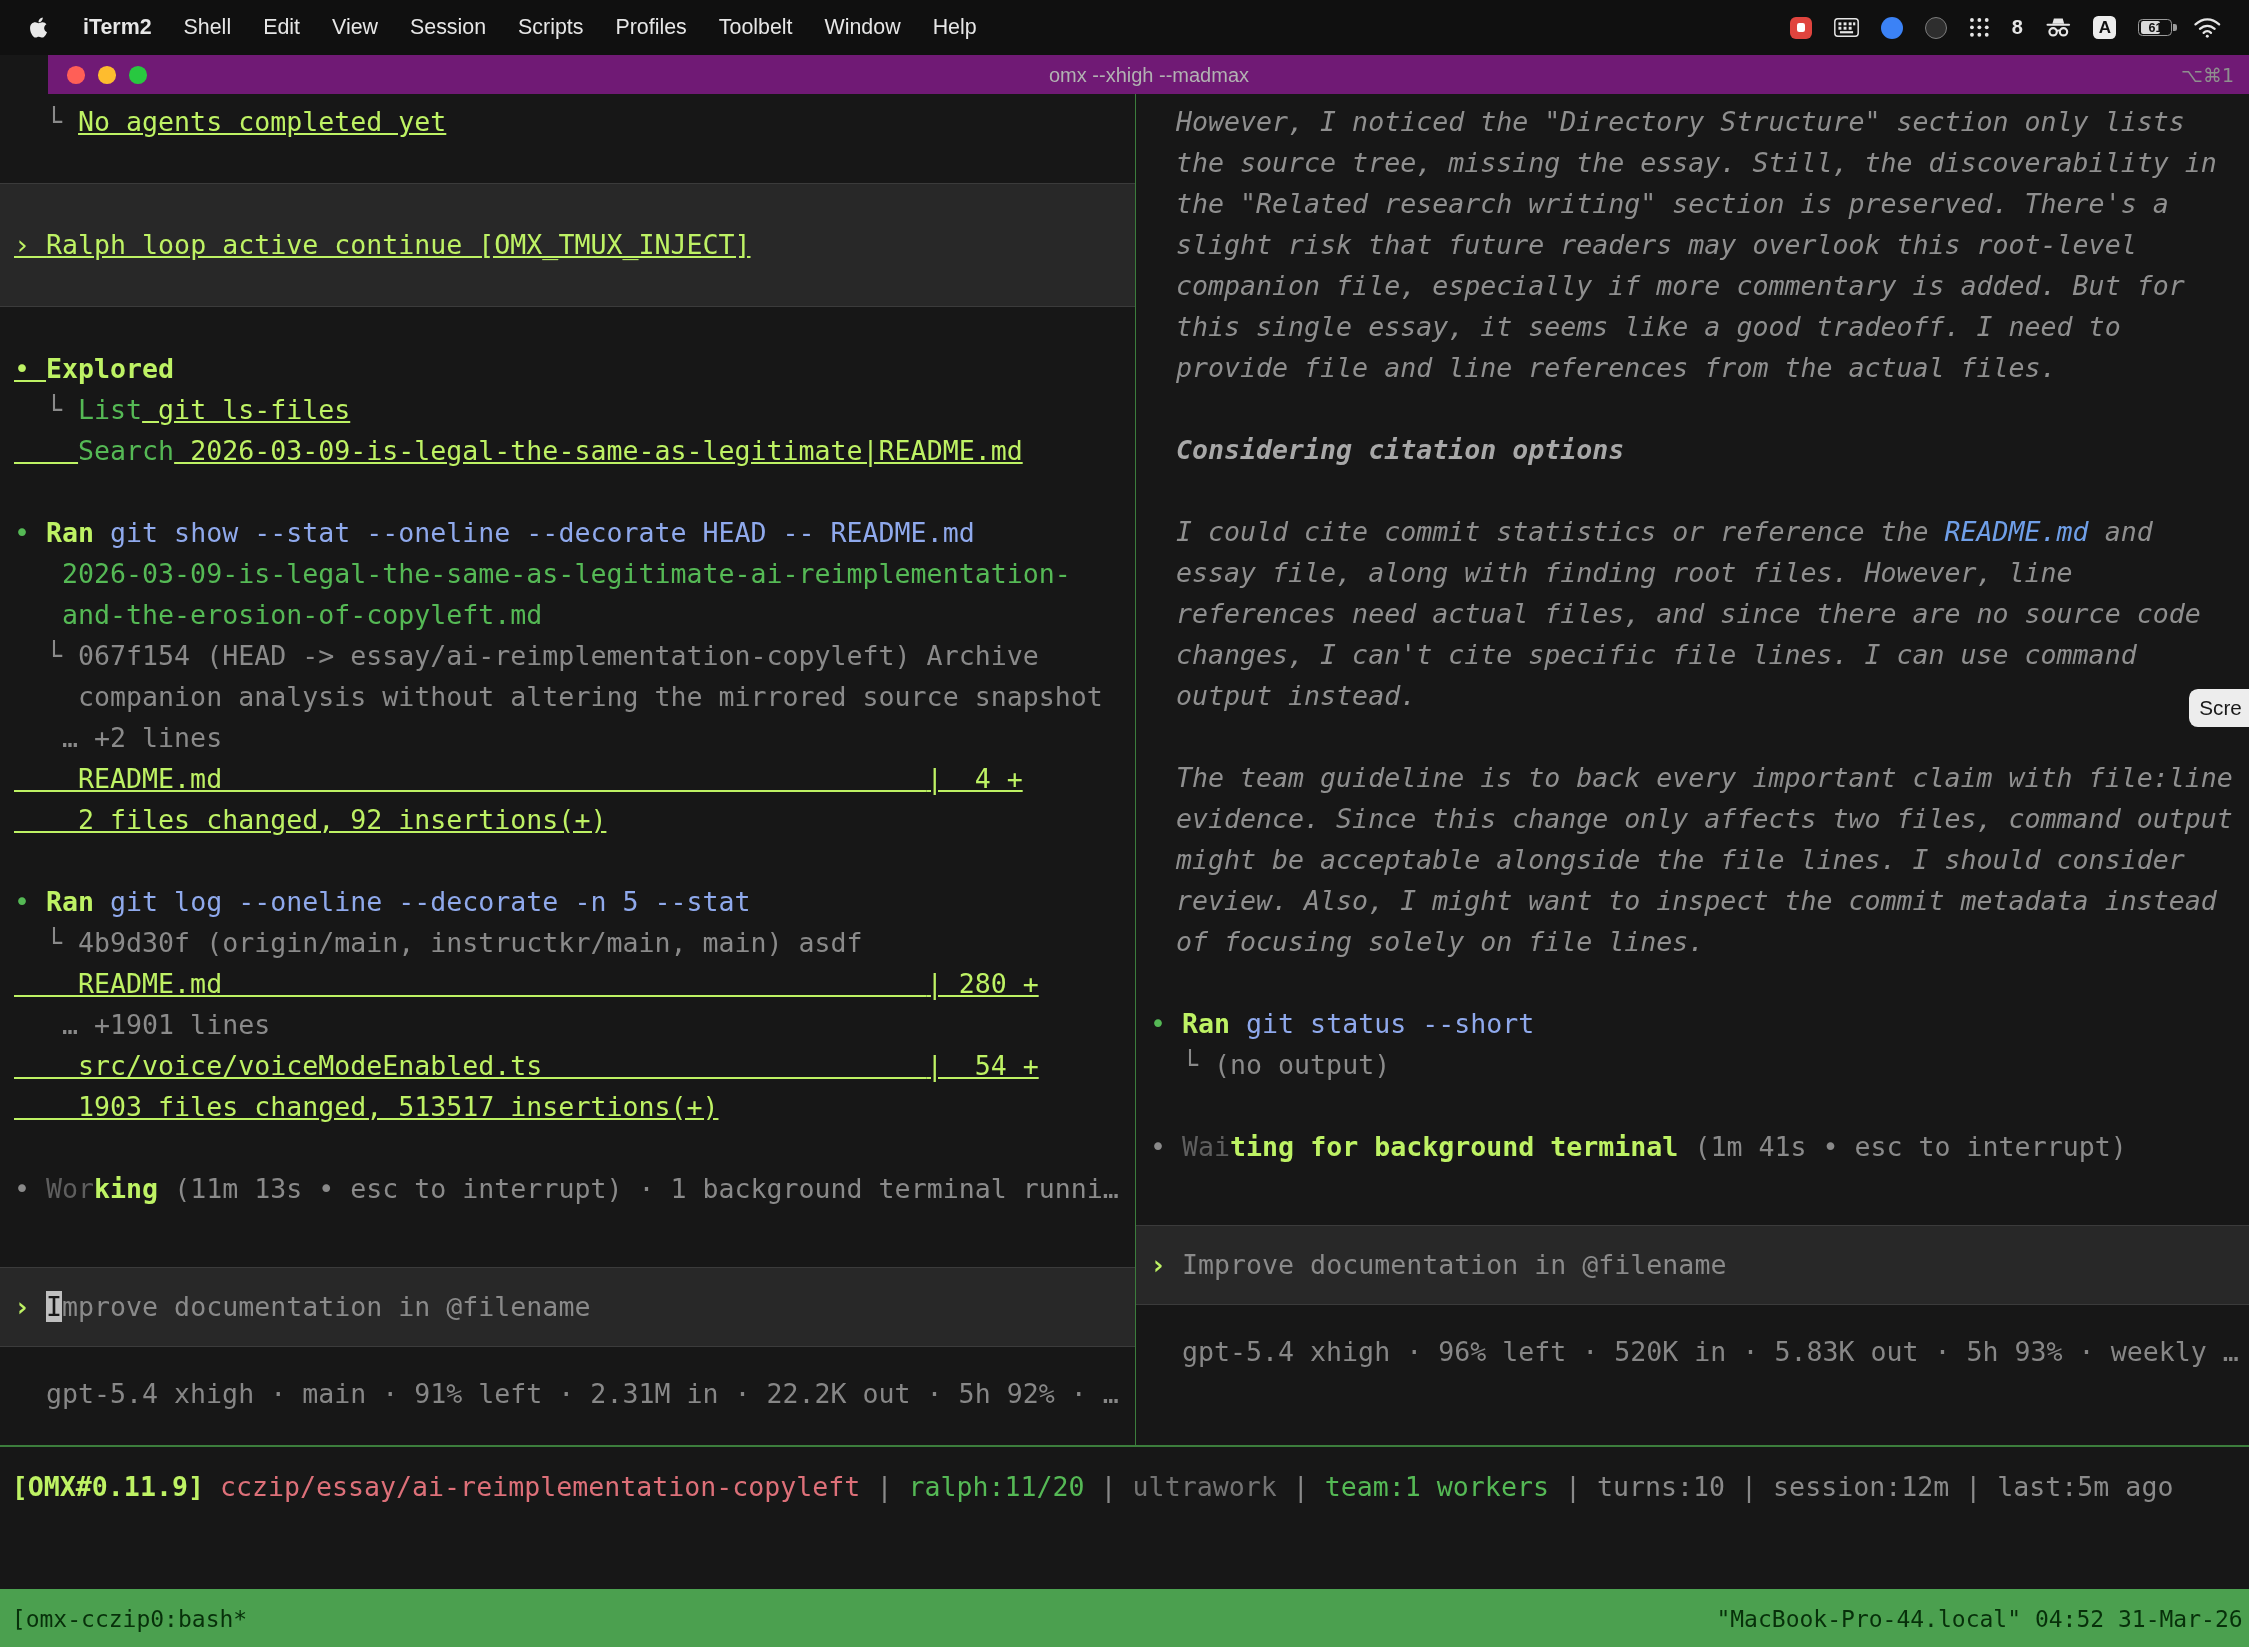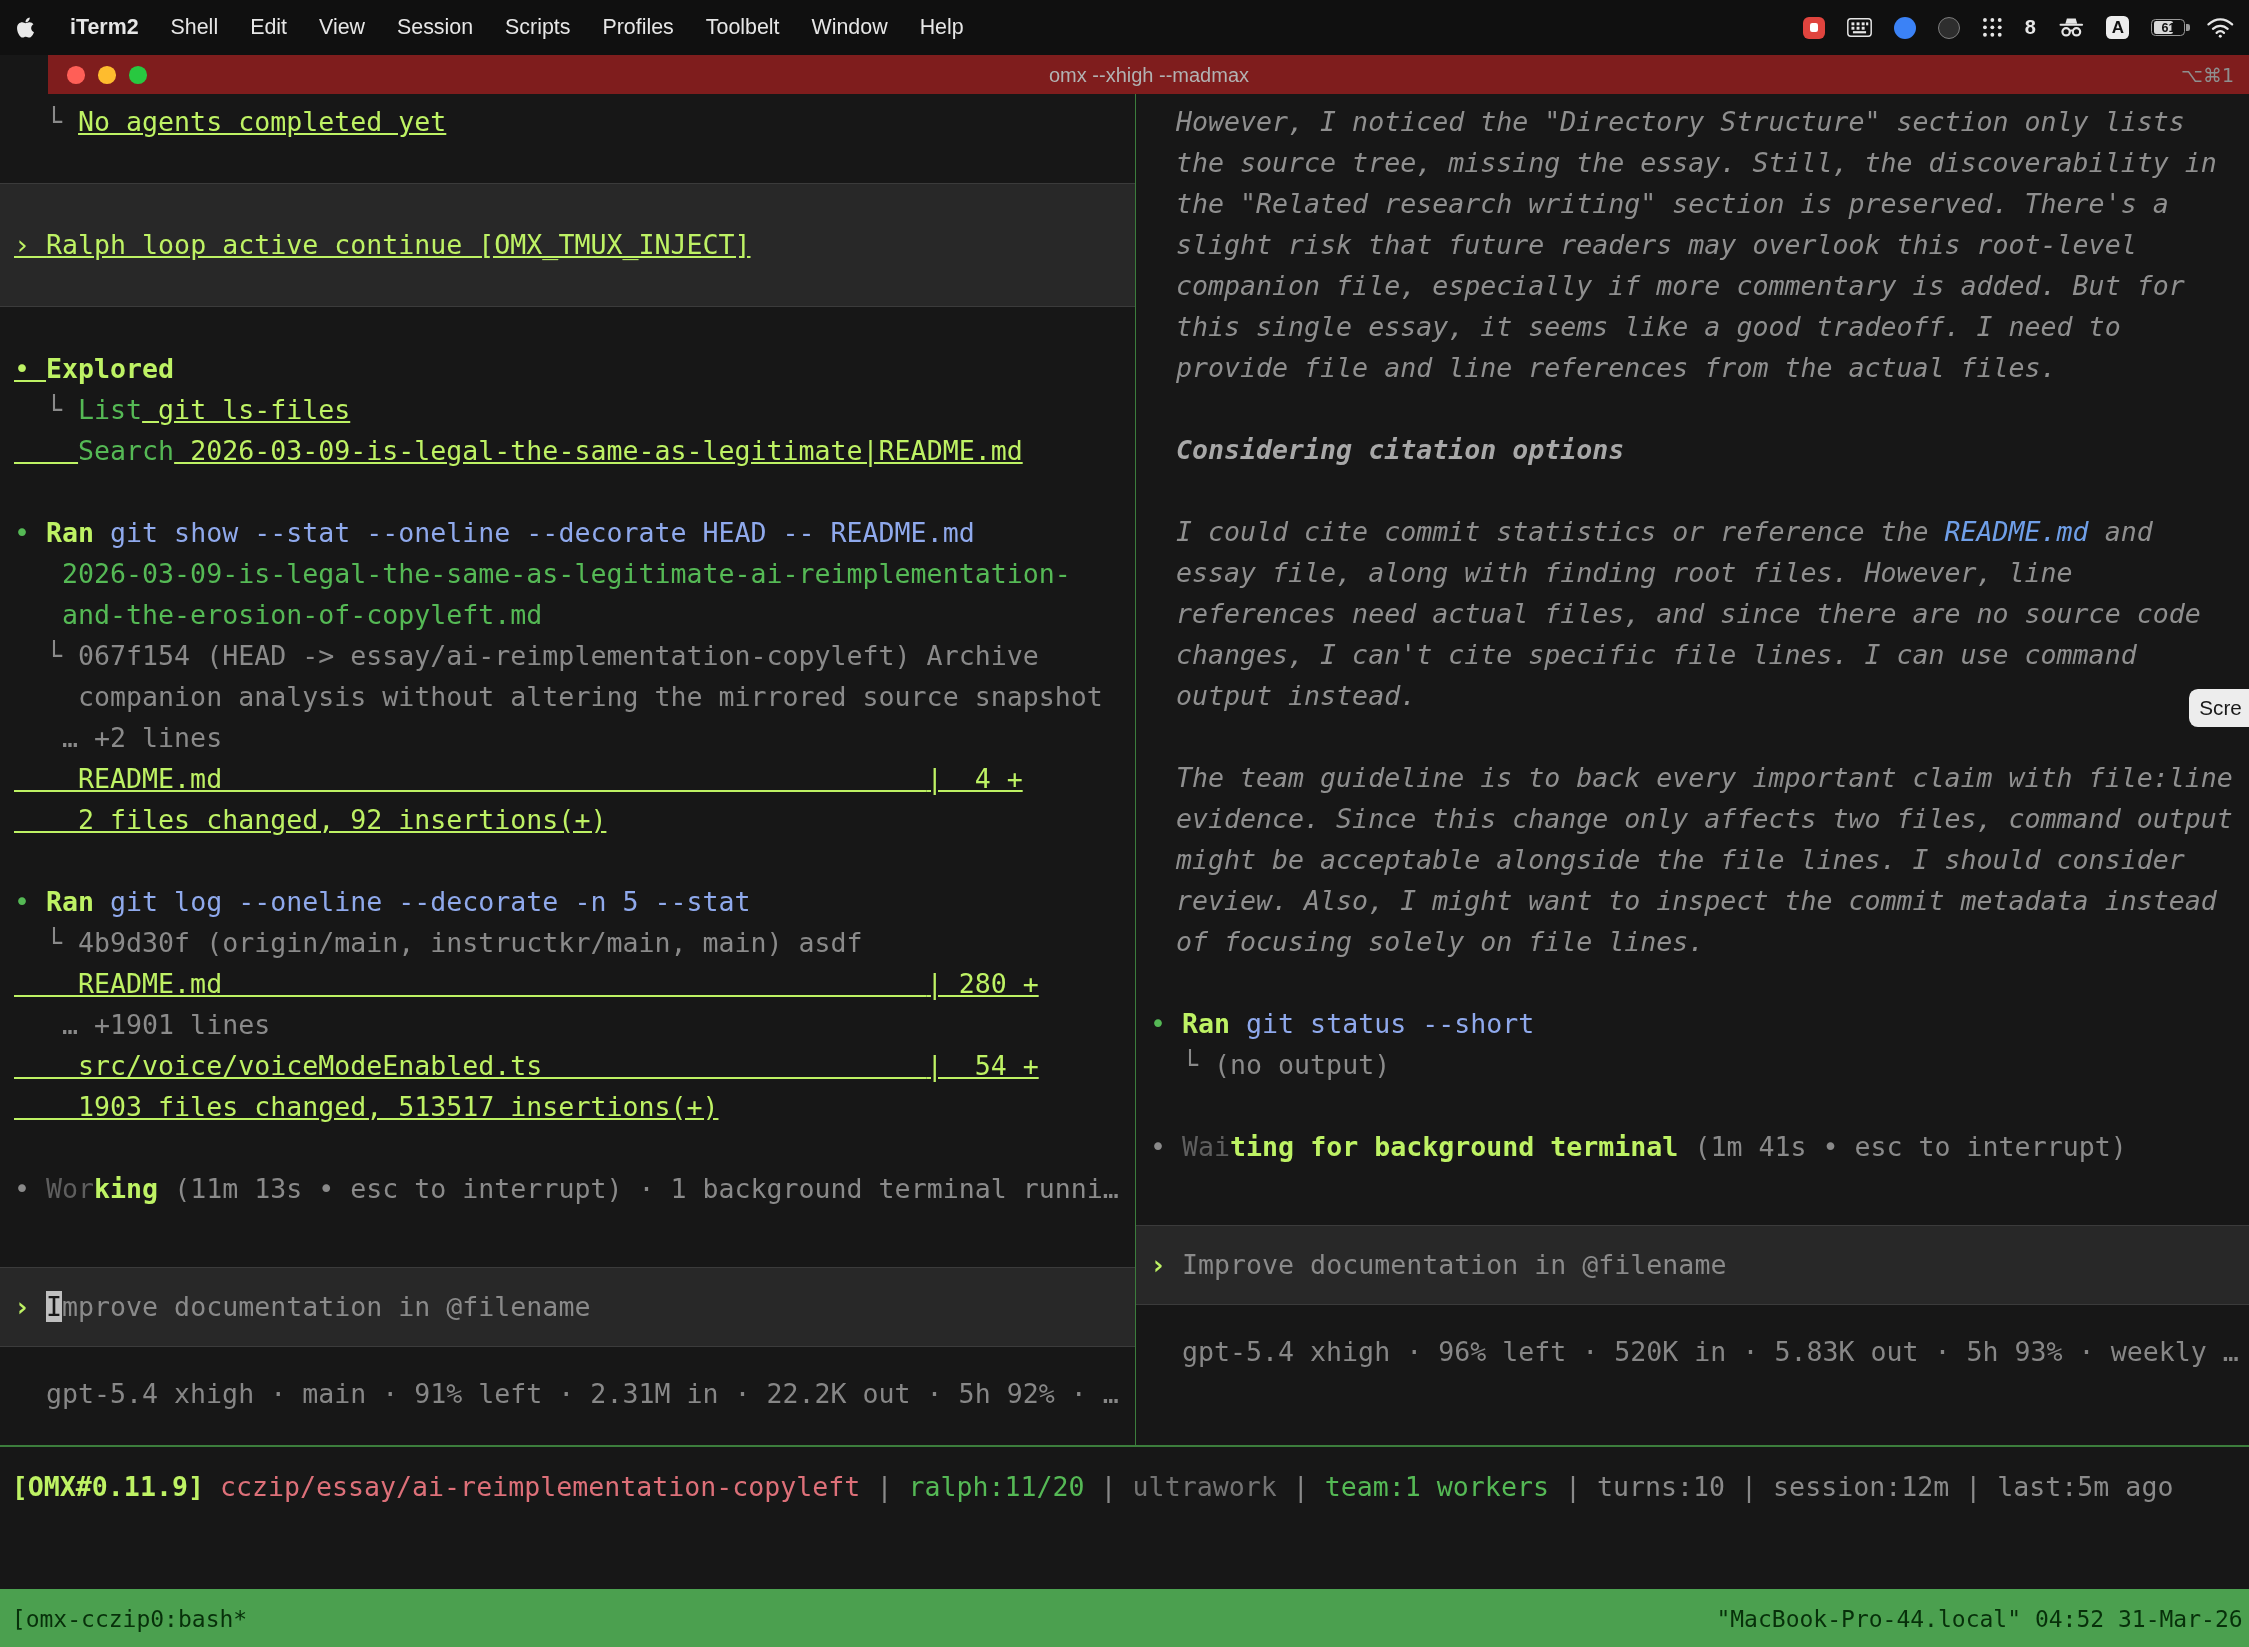--- a/index.html
+++ b/index.html
@@ -2,21 +2,21 @@
 <html style="font-size:11.8px"><head>
 <meta charset="utf-8">
 <style>
   html,body{margin:0;padding:0;background:#000;}
   .screen{position:relative;width:2250px;height:1648px;background:#171717;overflow:hidden;
           font-family:"DejaVu Sans Mono",monospace;}
   .screen *{box-sizing:border-box;}
 
   
   .menubar{position:absolute;top:0;left:0;right:0;height:55px;background:#101010;
-           display:flex;align-items:center;padding:0 16px;
+           display:flex;align-items:center;padding:0 29px;
            font-family:"Liberation Sans",sans-serif;font-size:21.4px;color:#e6e6e6;justify-content:space-between;}
   .menu-left{display:flex;align-items:center;gap:32px;}
   .apple-wrap{display:flex;align-items:center;margin-right:3px;}
   .menu-item.appname{font-weight:bold;}
   .menu-status{margin-left:auto;display:flex;align-items:center;gap:22px;}
   .icn{display:inline-flex;align-items:center;justify-content:center;}
   .rec{width:22px;height:22px;background:#e0443e;border-radius:5.9px;position:relative;}
   .rec::after{content:"";position:absolute;inset:6.6px;background:#fff;border-radius:2.2px;}
   .blue-dot{width:22px;height:22px;border-radius:50%;background:#3b82f6;}
   .dark-dot{width:22px;height:22px;border-radius:50%;background:#2e2e2e;border:1.5px solid #7d7d7d;}
@@ -25,21 +25,21 @@
          font-size:17px;display:flex;align-items:center;justify-content:center;
          font-family:"Liberation Sans",sans-serif;}
   .bat{position:relative;width:34px;height:17.7px;border:1.5px solid #9a9a9a;border-radius:4.4px;
        display:flex;align-items:center;justify-content:center;}
   .bat::after{content:"";position:absolute;right:-5.2px;top:4.4px;width:3.7px;height:7.4px;
        background:#9a9a9a;border-radius:0 2.2px 2.2px 0;}
   .bat-fill{position:absolute;left:1.5px;top:1.5px;bottom:1.5px;width:60%;background:#d9d9d9;border-radius:2.2px;}
   .bat-num{position:relative;font-size:12.5px;color:#111;font-weight:bold;font-family:"Liberation Sans",sans-serif;}
 
   
-  .titlebar{position:absolute;top:55px;left:0;right:0;height:40px;background:#7f1d1d;
+  .titlebar{position:absolute;top:55px;left:0;right:0;height:40px;background:#701a75;
             border-bottom:0.7px solid #060606;margin-left:48px;}
   .traffic{position:absolute;top:11px;left:19px;display:flex;gap:13.3px;}
   .tl-dot{width:17.7px;height:17.7px;border-radius:50%;}
   .tl-red{background:#ff5f57;}
   .tl-yellow{background:#febc2e;}
   .tl-green{background:#28c840;}
   .win-title{position:absolute;left:0;right:0;top:0;height:40px;line-height:40px;text-align:center;
              color:#b2b2b2;font-family:"Liberation Sans",sans-serif;font-size:20px;}
   .win-shortcut{position:absolute;right:16px;top:0;height:40px;line-height:40px;color:#8f8f8f;
              font-family:"DejaVu Sans",sans-serif;font-size:19px;}

